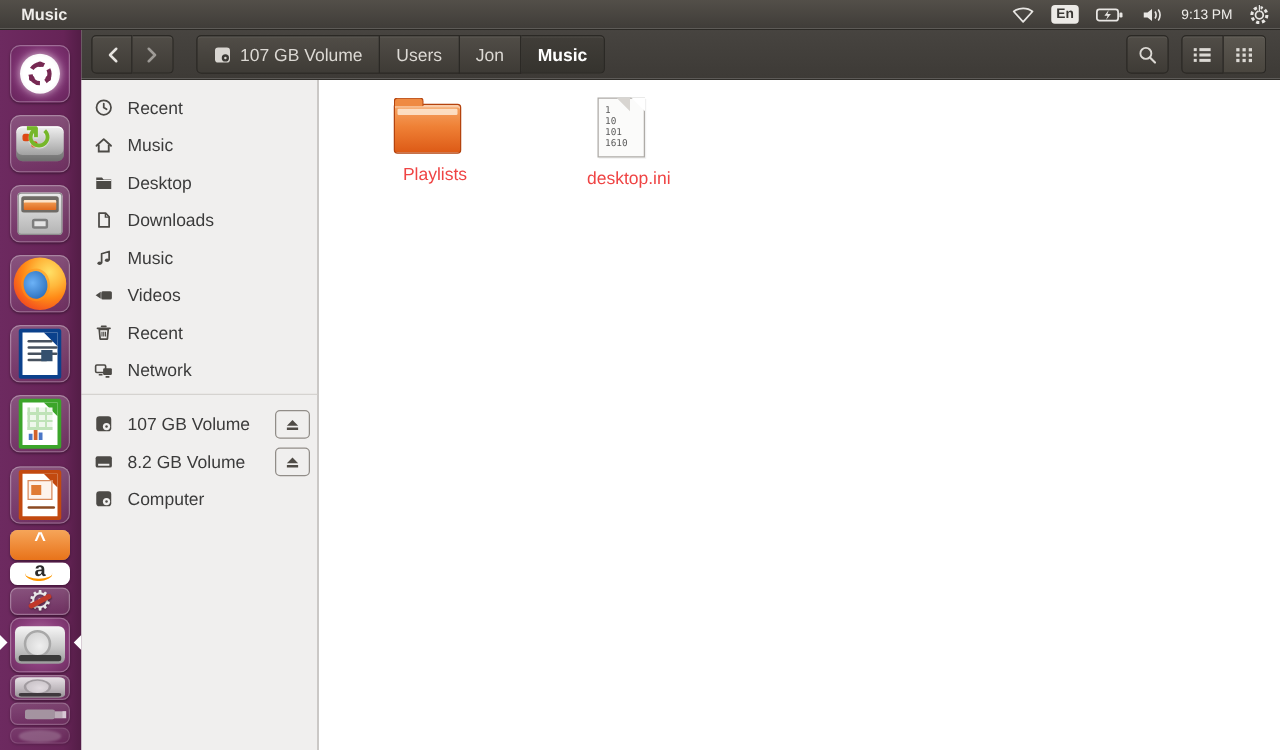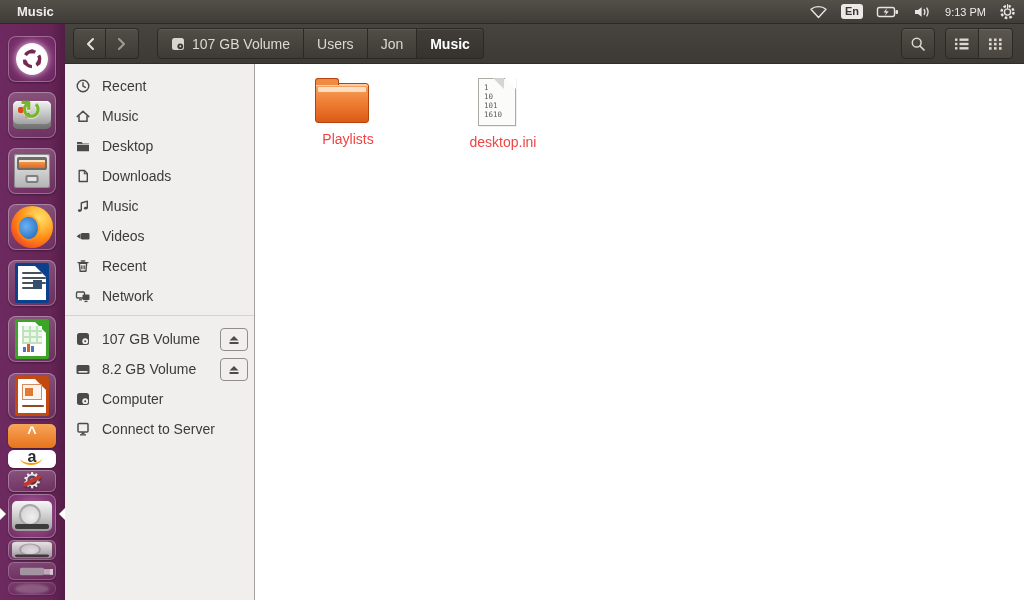--- a/index.html
+++ b/index.html
@@ -481,28 +481,20 @@
         </span>
       </div>
       <div class="side-row">
         <svg width="16" height="16" viewBox="0 0 16 16">
             <rect x="2" y="2" width="12" height="12" rx="2.5" fill="#4c4a46"></rect>
             <circle cx="10.2" cy="10.2" r="2.9" fill="#f0efee"></circle>
             <circle cx="10.2" cy="10.2" r="1" fill="#4c4a46"></circle>
           </svg>
         <span class="lbl">Computer</span>
       </div>
-      <div class="side-row">
-        <svg width="16" height="16" viewBox="0 0 16 16">
-            <rect x="3" y="2.5" width="10" height="8.5" rx="1" fill="none" stroke="#4c4a46" stroke-width="1.5"></rect>
-            <rect x="6.5" y="11.5" width="3" height="1.6" fill="#4c4a46"></rect>
-            <rect x="5" y="13.2" width="6" height="1.3" fill="#4c4a46"></rect>
-          </svg>
-        <span class="lbl">Connect to Server</span>
-      </div>
     </div>
 
     <div class="content">
 
       <div class="file-item" style="left:27px;">
         <div class="folder-icon"></div>
         <div class="file-label">Playlists</div>
       </div>
 
       <div class="file-item" style="left:182px;">

